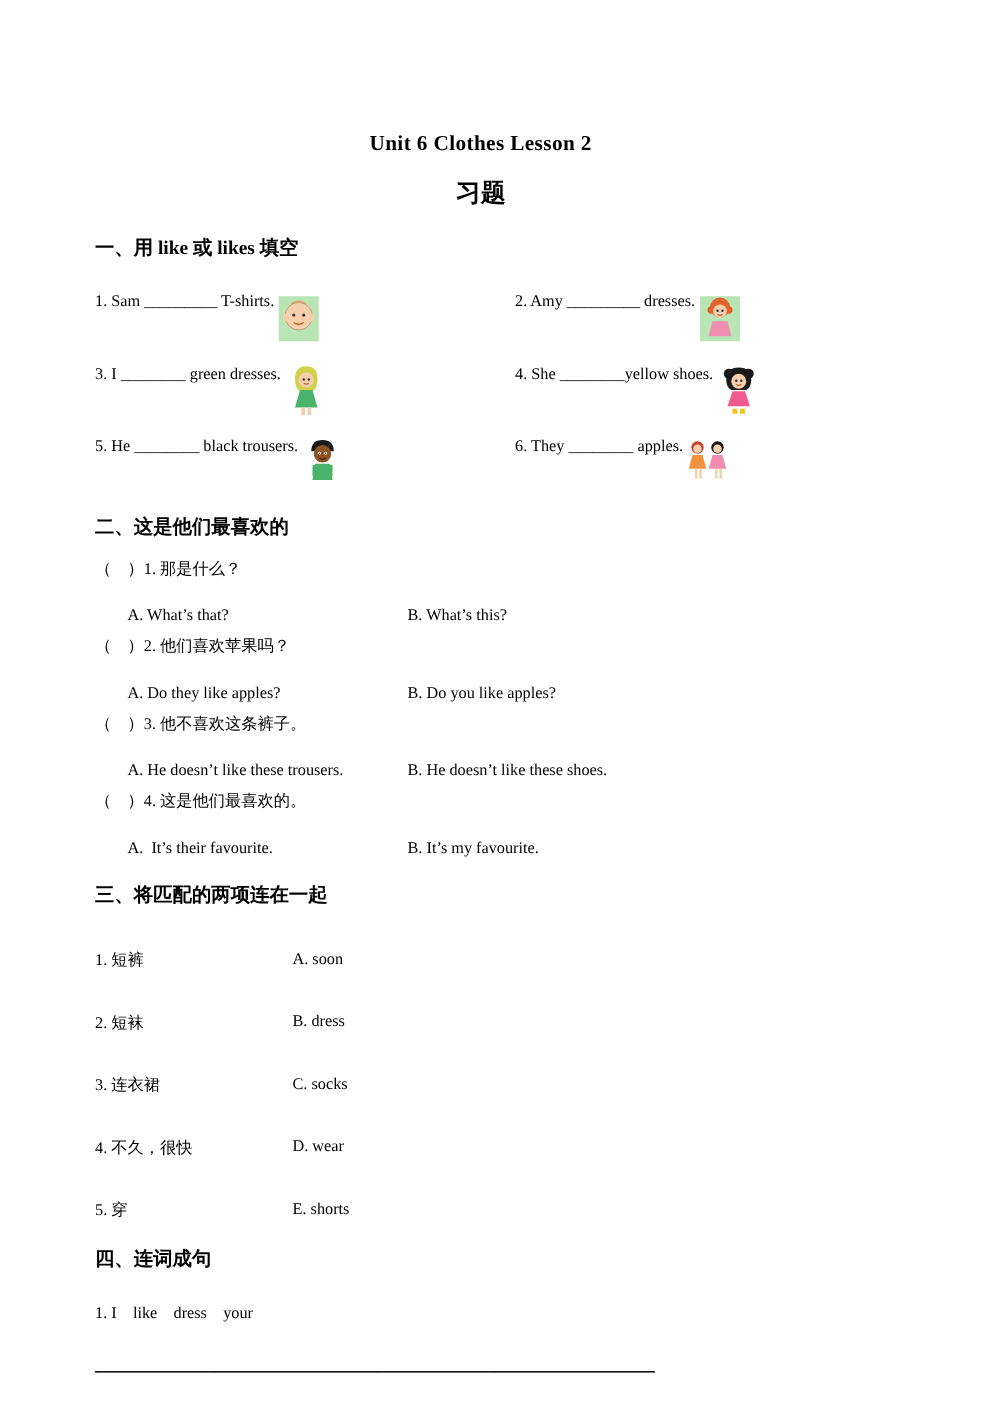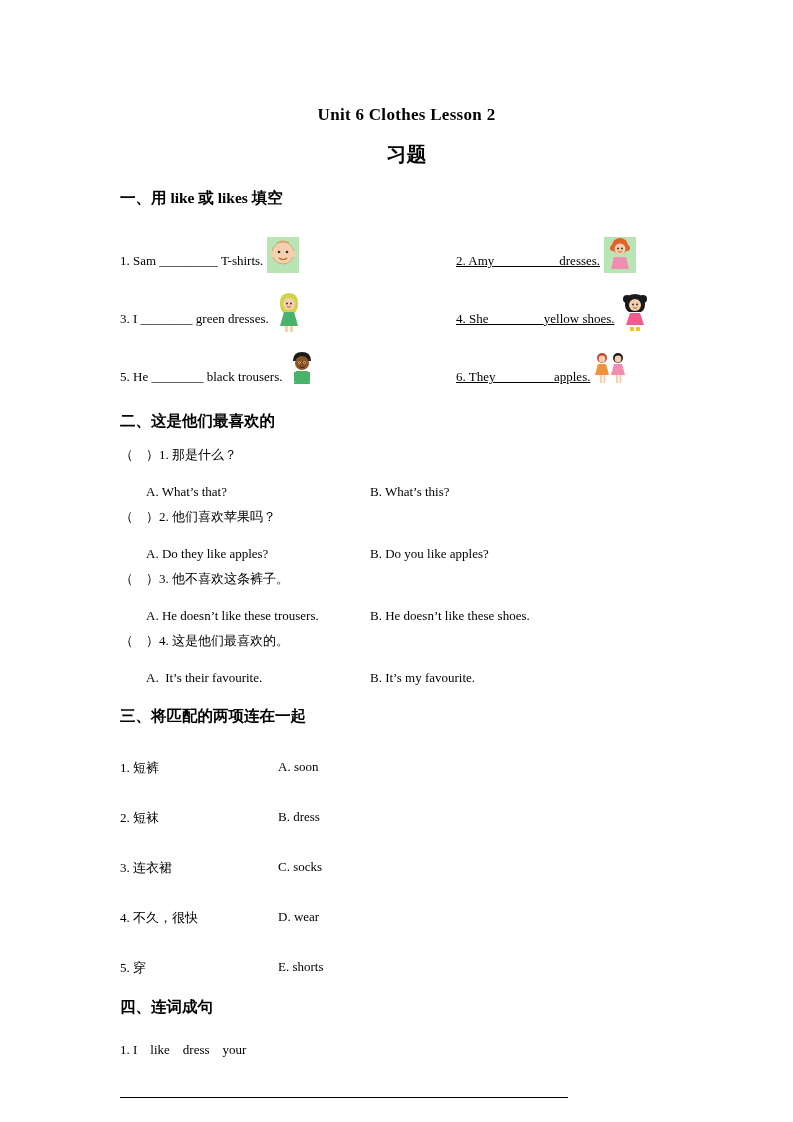--- a/index.html
+++ b/index.html
@@ -9,21 +9,21 @@
     height: 1122px;
     margin: 0 auto;
     font-family: "Liberation Serif", serif;
     font-size: 13px;
     color: #000;
     overflow: hidden;
   }
   .page {
     width: 793px;
     height: 919px;
-    padding: 105px 100px 0 120px;
+    padding: 105px 100px 0 76px;
   }
   .title {
     text-align: center;
     font-weight: bold;
     font-size: 17px;
     letter-spacing: 0.3px;
   }
   .subtitle {
     text-align: center;
     font-weight: bold;
@@ -40,24 +40,23 @@
   
   .fill-grid { margin-top: 18px; }
   .fill-row {
     display: flex;
     align-items: flex-end;
     margin-top: 10px;
     min-height: 48px;
   }
   .fill-cell {
     display: flex;
-    align-items: flex-end;
   }
   .fill-cell.left { width: 336px; }
-  .fill-cell.right { flex: 1; text-decoration: underline; }
+  .fill-cell.right { flex: 1; }
   .fill-text { padding-bottom: 6px; white-space: pre; }
   .pic {
     display: inline-block;
     width: 36px;
     height: 42px;
     margin-left: 2px;
     flex: 0 0 auto;
   }
   .pic svg { display: block; width: 36px; height: 42px; }
   

